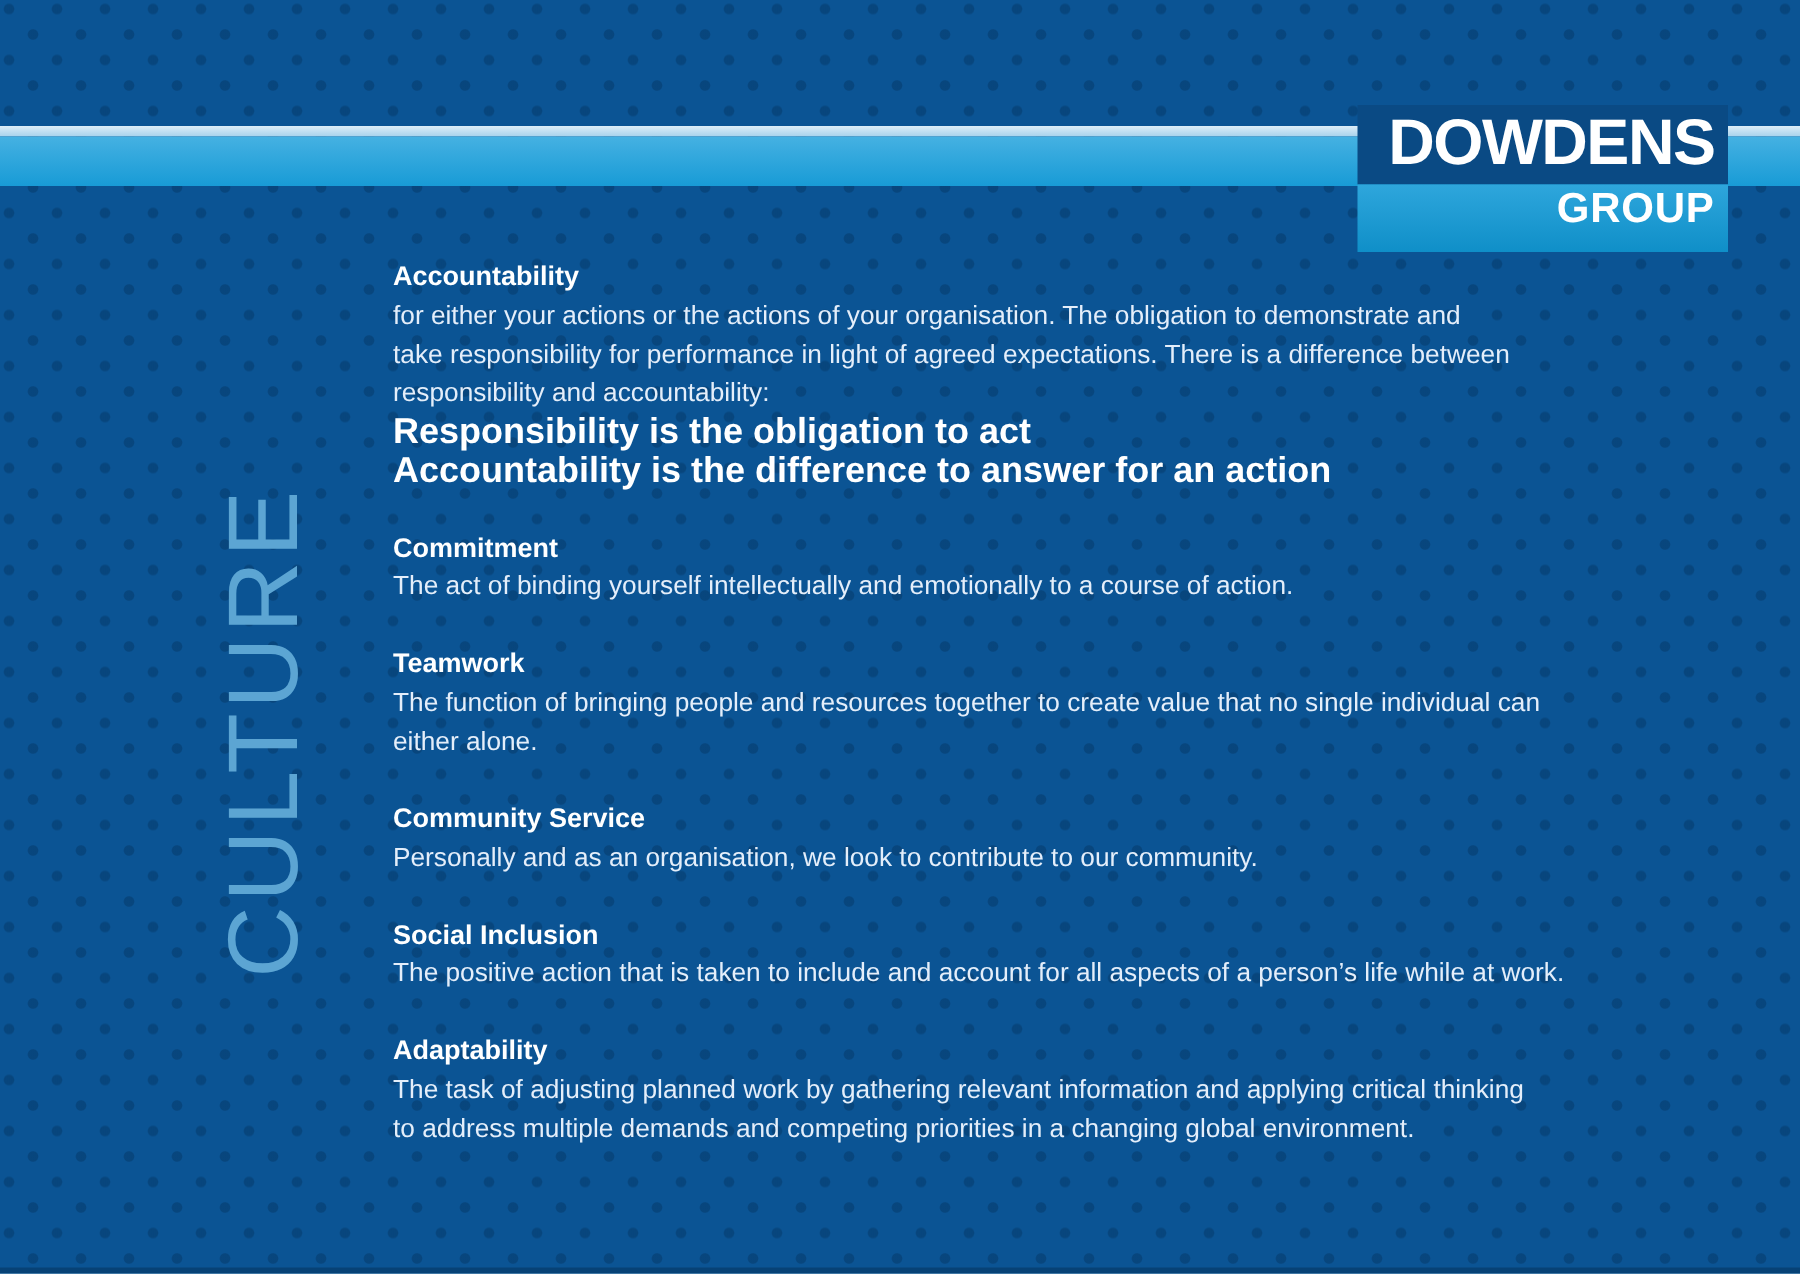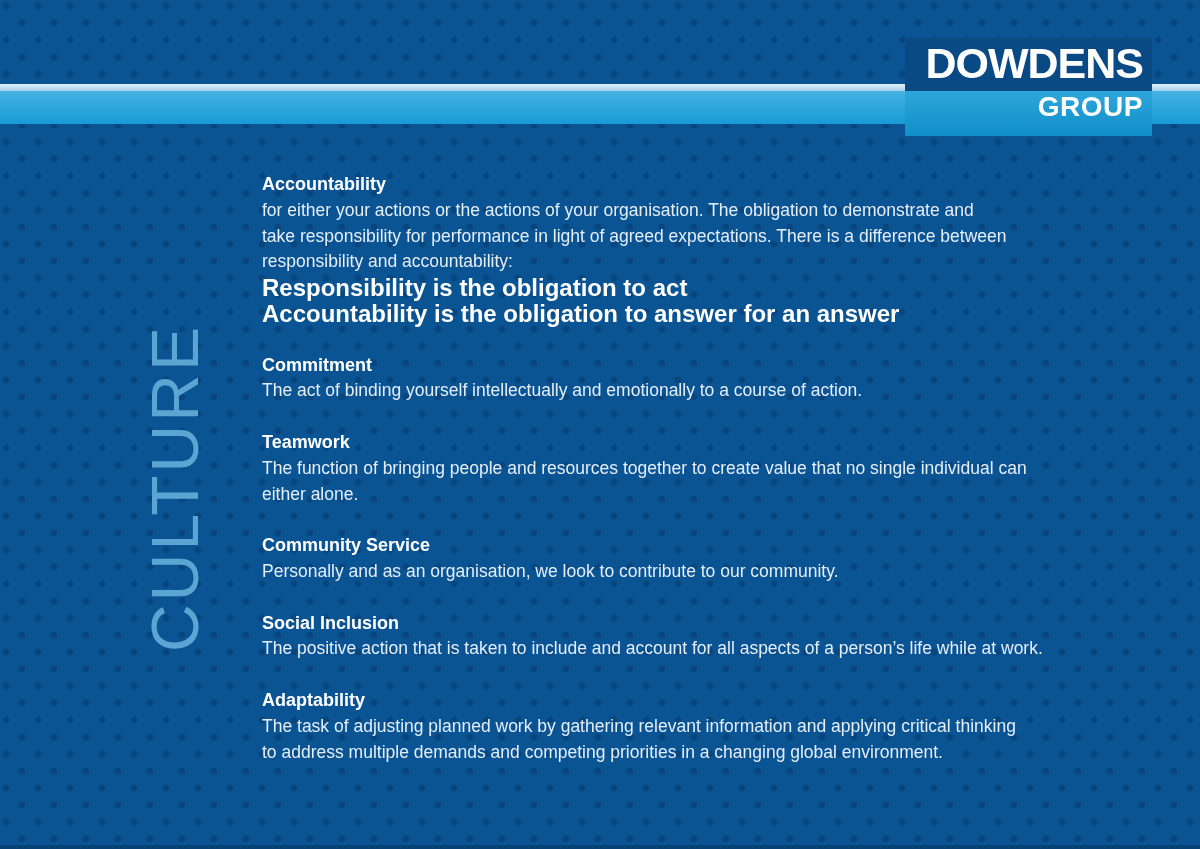--- a/index.html
+++ b/index.html
@@ -23,20 +23,21 @@
   .band-pale{position:absolute; left:0; top:84px; width:1200px; height:7px;
     background:linear-gradient(var(--band-pale-top), var(--band-pale-bot));}
   .band-bright{position:absolute; left:0; top:91px; width:1200px; height:33px;
     background:linear-gradient(var(--band-top), var(--band-bot));}
   .logo{position:absolute; left:905px; top:38px; width:247px;}
   .logo-top{
     height:53px; background:var(--logo-navy);
     color:#fff; font-weight:700; font-size:43px; line-height:51px;
     text-align:right; padding-right:9px; box-sizing:border-box;
     letter-spacing:-1px;
+    margin-top:32px;
   }
   .logo-bottom{
     height:45px; background:linear-gradient(var(--group-top), var(--group-bot));
     color:#fff; font-weight:700; font-size:28px; line-height:31px;
     text-align:right; padding-right:9px; box-sizing:border-box;
     letter-spacing:.5px;
   }
   .culture{
     position:absolute; left:175px; top:488px;
     transform:translate(-50%,-50%) rotate(-90deg);
@@ -70,21 +71,21 @@
 
   <div class="culture">CULTURE</div>
 
   <div class="content">
       <div class="section">
         <div class="heading">Accountability</div>
         <div class="line">for either your actions or the actions of your organisation. The obligation to demonstrate and</div>
         <div class="line">take responsibility for performance in light of agreed expectations. There is a difference between</div>
         <div class="line">responsibility and accountability:</div>
         <div class="line bold">Responsibility is the obligation to act</div>
-        <div class="line bold">Accountability is the obligation to answer for an answer</div>
+        <div class="line bold">Accountability is the difference to answer for an action</div>
       </div>
       <div class="section">
         <div class="heading">Commitment</div>
         <div class="line">The act of binding yourself intellectually and emotionally to a course of action.</div>
       </div>
       <div class="section">
         <div class="heading">Teamwork</div>
         <div class="line">The function of bringing people and resources together to create value that no single individual can</div>
         <div class="line">either alone.</div>
       </div>

